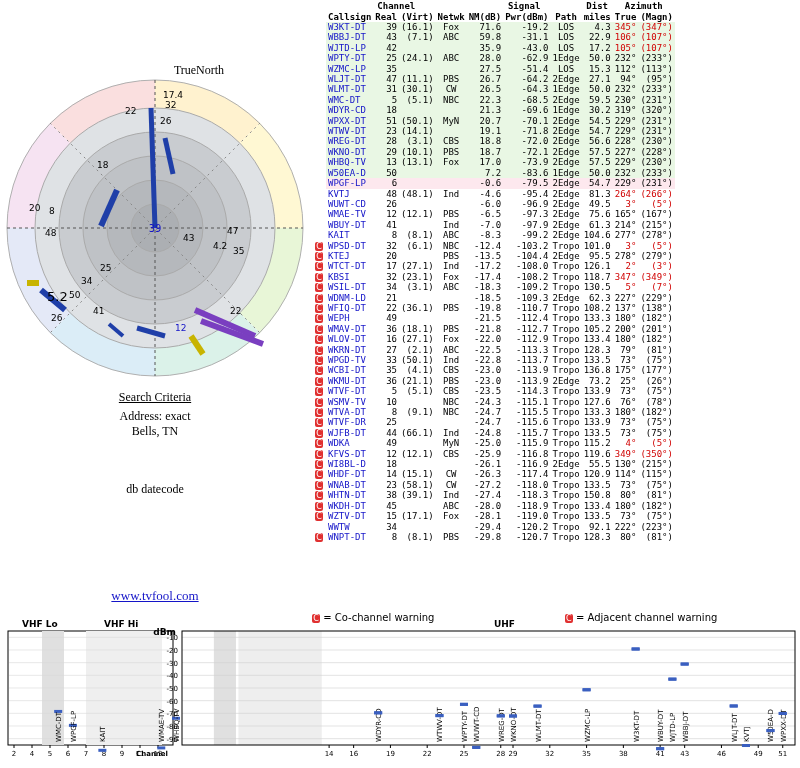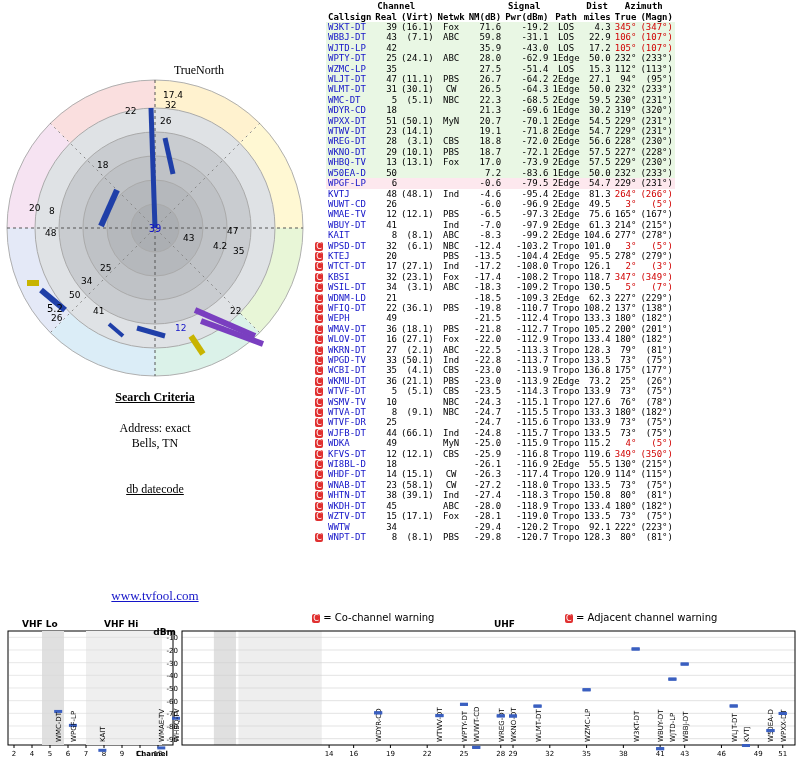--- a/index.html
+++ b/index.html
@@ -5,22 +5,22 @@
   html,body{margin:0;padding:0;}
   body{width:800px;height:768px;background:#fff;font-family:"DejaVu Sans",sans-serif;font-size:11px;color:#000;position:relative;overflow:hidden;}
   .panel{position:absolute;}
 
   
   #radar-panel{left:0;top:0;width:310px;height:610px;}
   #radar-title{position:absolute;top:40px;left:0;width:310px;text-align:center;font-size:15px;font-weight:bold;font-family:"Liberation Serif",serif;}
   #radar-truenorth{position:absolute;top:63px;left:0;width:310px;text-align:center;font-size:12px;font-family:Liberation Serif, serif;margin-left:44px;}
   #radar-wrap{position:absolute;left:5px;top:78px;width:300px;height:300px;}
   #search-criteria{position:absolute;top:390px;left:0;width:310px;text-align:center;font-family:"Liberation Serif",serif;font-size:12px;line-height:15px;}
-  #search-criteria .hdr{font-weight:bold;text-decoration:underline;margin-bottom:16px;}
-  #datecode{position:absolute;top:482px;left:0;width:310px;text-align:center;font-family:"Liberation Serif",serif;font-size:12px;line-height:15px;text-decoration:underline;}
+  #search-criteria .hdr{font-weight:normal;text-decoration:underline;margin-bottom:4px;}
+  #datecode{position:absolute;top:482px;left:0;width:310px;text-align:center;font-family:"Liberation Serif",serif;font-size:12px;line-height:15px;}
   #tvfool-link{position:absolute;top:588px;left:0;width:310px;text-align:center;font-family:"Liberation Serif",serif;font-size:13px;color:#1414c8;text-decoration:underline;}
 
   
   #table-panel{left:312px;top:0;width:488px;height:610px;}
   table.tv{border-collapse:collapse;font-family:"DejaVu Sans Mono",monospace;font-size:9px;}
   table.tv td{padding:0 2px;white-space:nowrap;line-height:10.4px;}
   .grp{font-family:"DejaVu Sans Mono",monospace;font-size:9px;font-weight:bold;text-align:center;}
   .hd{font-family:"DejaVu Sans Mono",monospace;font-size:9px;font-weight:bold;text-align:center;padding:0 2px;}
   .c-call{color:#1414c8;text-align:left;}
   .c-num{text-align:right;}
@@ -93,21 +93,21 @@
     <div style="position:absolute;left:24px;top:125px;font-size:9px;">20</div>
     <div style="position:absolute;left:44px;top:128px;font-size:9px;">8</div>
     <div style="position:absolute;left:40px;top:150px;font-size:9px;">48</div>
     <div style="position:absolute;left:178px;top:155px;font-size:9px;">43</div>
     <div style="position:absolute;left:222px;top:148px;font-size:9px;">47</div>
     <div style="position:absolute;left:208px;top:163px;font-size:9px;">4.2</div>
     <div style="position:absolute;left:228px;top:168px;font-size:9px;">35</div>
     <div style="position:absolute;left:95px;top:185px;font-size:9px;">25</div>
     <div style="position:absolute;left:76px;top:198px;font-size:9px;">34</div>
     <div style="position:absolute;left:64px;top:212px;font-size:9px;">50</div>
-    <div style="position:absolute;left:42px;top:225px;font-size:10px;">5.2</div>
+    <div style="position:absolute;left:42px;top:211px;font-size:13px;">5.2</div>
     <div style="position:absolute;left:46px;top:235px;font-size:9px;">26</div>
     <div style="position:absolute;left:88px;top:228px;font-size:9px;">41</div>
     <div style="position:absolute;left:225px;top:228px;font-size:9px;">22</div>
     <div style="position:absolute;left:170px;top:245px;font-size:9px;color:#1414c8;">12</div>
   </div>
 
   <div id="search-criteria">
     <div class="hdr">Search Criteria</div>
     <div>Address: exact</div>
     <div>Bells, TN</div>

